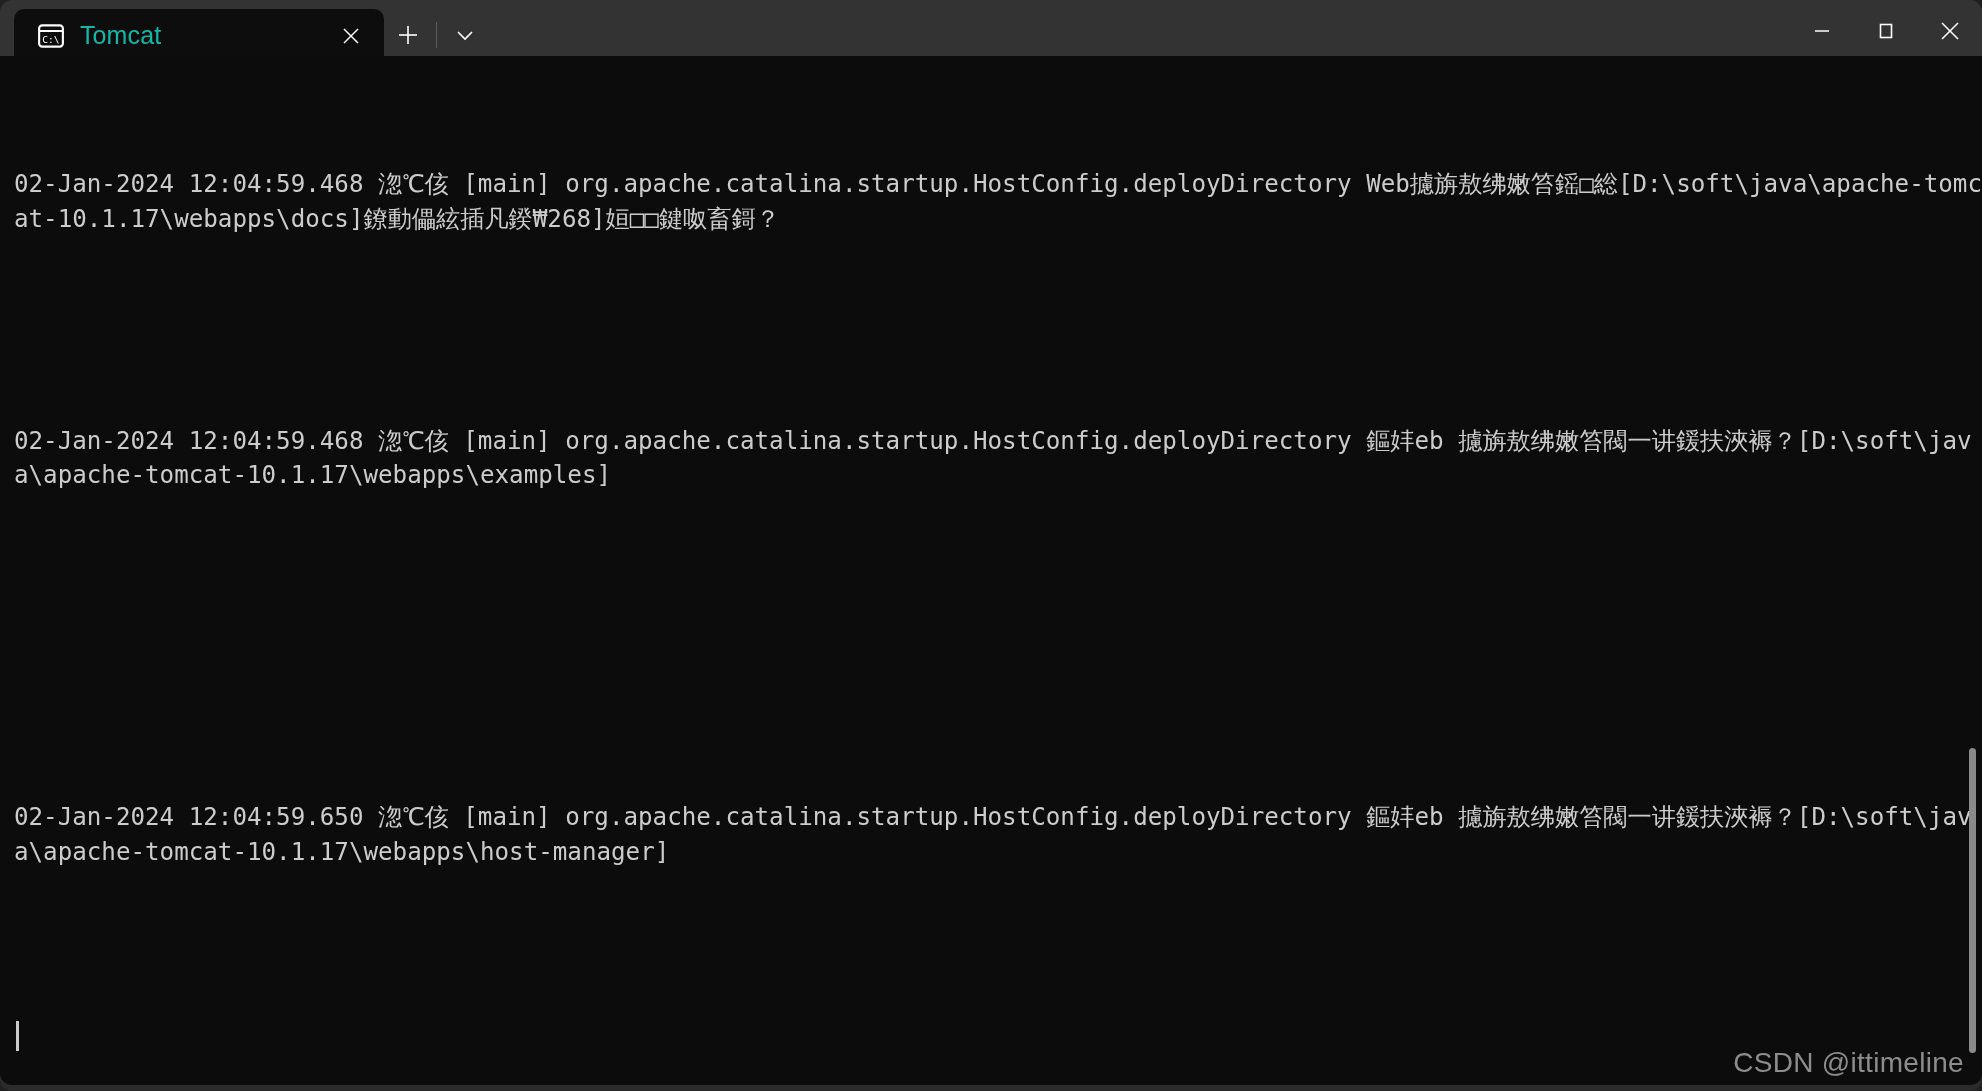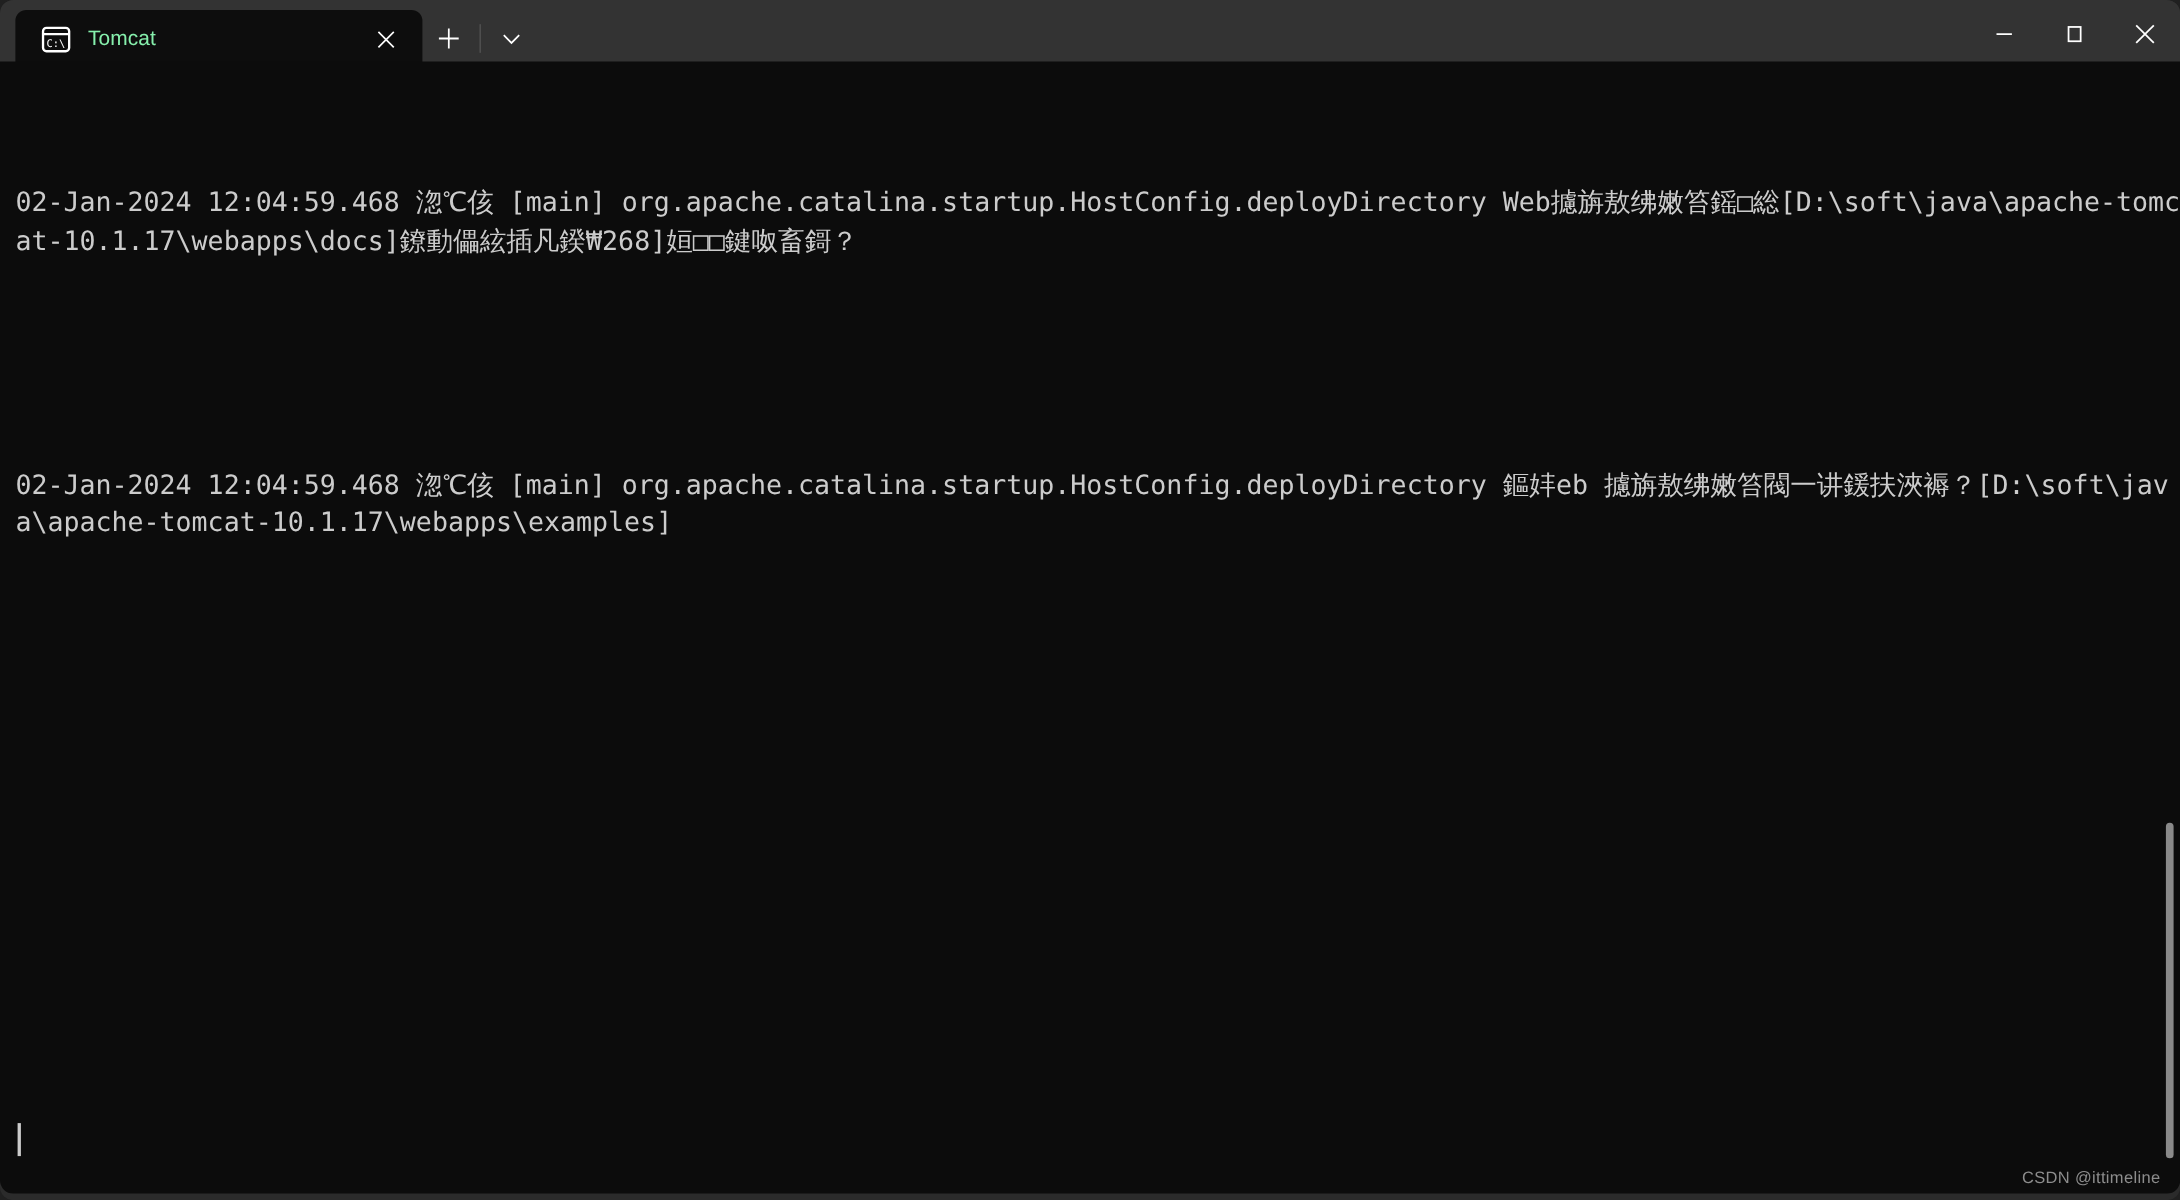--- a/index.html
+++ b/index.html
@@ -59,22 +59,22 @@
 
   .tab-icon {
     width: 30px;
     height: 30px;
     flex: 0 0 30px;
     display: block;
   }
 
   .tab-title {
     flex: 1 1 auto;
-    color: #86efac;
-    font-size: 19px;
+    color: #14b8a6;
+    font-size: 25px;
     line-height: 1;
     letter-spacing: .1px;
     white-space: nowrap;
     overflow: hidden;
     text-overflow: ellipsis;
   }
 
   .tab-close {
     width: 34px;
     height: 34px;
@@ -181,21 +181,21 @@
     background: #8a8a8a;
     border-radius: 4px;
   }
 
   
   #watermark {
     position: absolute;
     right: 18px;
     bottom: 6px;
     color: #8d8d8d;
-    font-size: 15px;
+    font-size: 28px;
     font-family: "Liberation Sans", sans-serif;
     letter-spacing: .3px;
     user-select: none;
   }
 </style>
 </head>
 <body>
 
 <div id="window">
 
@@ -262,20 +262,21 @@
     <div id="term-inner">
 
       <div class="log-block">02-Jan-2024 12:04:59.468 淴℃侅 [main] org.apache.catalina.startup.HostConfig.deployDirectory Web攄旃敖绋嫩笞鎐□総[D:\soft\java\apache-tomcat-10.1.17\webapps\docs]鐐動儡絃插凡鍨₩268]姮□□鍵呶畜鎶？</div>
       <div class="blk-gap"></div>
 
       <div class="log-block">02-Jan-2024 12:04:59.468 淴℃侅 [main] org.apache.catalina.startup.HostConfig.deployDirectory 鏂妦eb 攄旃敖绋嫩笞閥一讲鍰扶浹褥？[D:\soft\java\apache-tomcat-10.1.17\webapps\examples]</div>
       <div class="blk-gap"></div>
 
       <div class="blk-gap"></div>
 
+      <div class="log-block">02-Jan-2024 12:04:59.650 淴℃侅 [main] org.apache.catalina.startup.HostConfig.deployDirectory 鏂妦eb 攄旃敖绋嫩笞閥一讲鍰扶浹褥？[D:\soft\java\apache-tomcat-10.1.17\webapps\host-manager]</div>
       <div class="blk-gap"></div>
 
       
       
 
       
       
 
       
       

